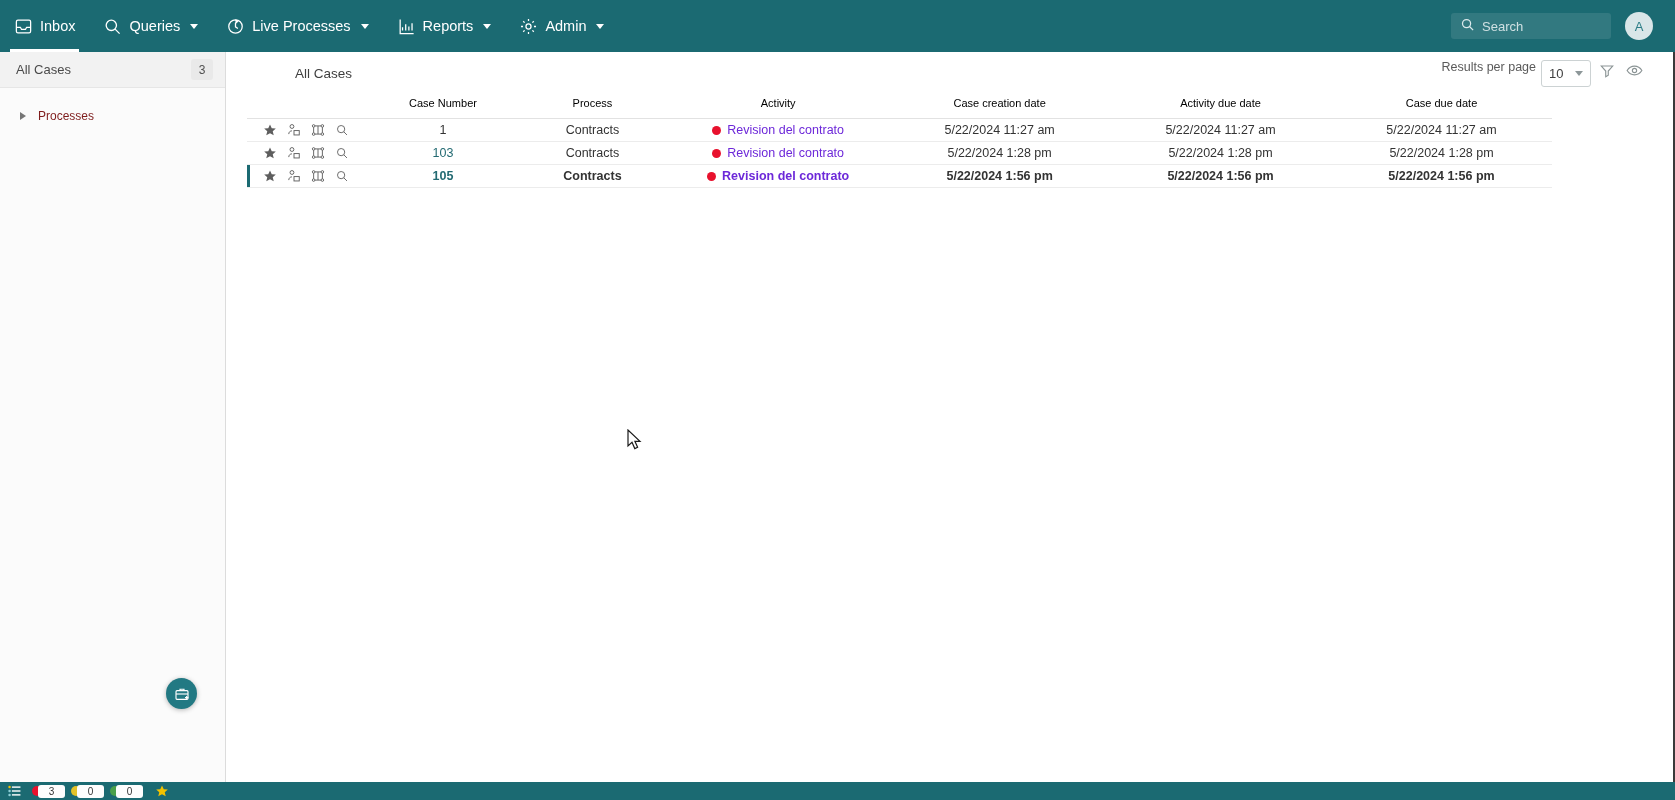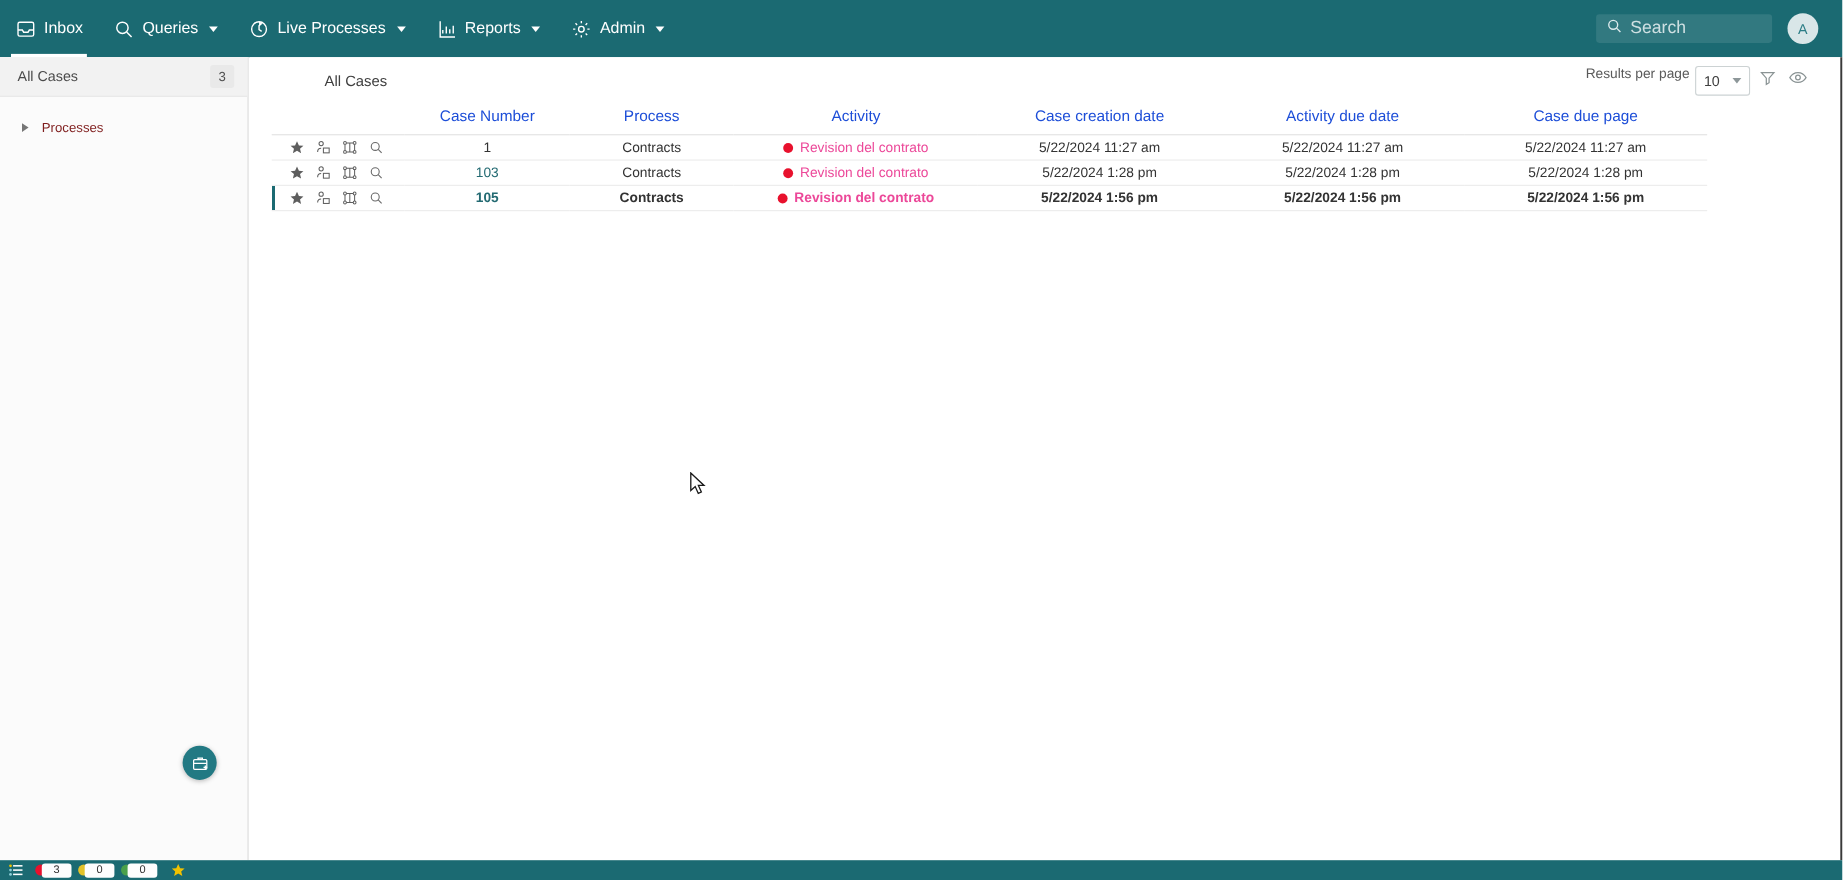--- a/index.html
+++ b/index.html
@@ -52,21 +52,21 @@
     margin-left: auto; display: flex; align-items: center;
     gap: 14px; padding-right: 22px;
   }
   .searchbox {
     width: 160px; height: 26px; background: rgba(255,255,255,0.10);
     border-radius: 3px; display: flex; align-items: center;
     gap: 7px; padding: 0 9px; cursor: text;
   }
   .searchbox input {
     background: transparent; border: none; outline: none;
-    color: #fef9c3; font-size: 16px; width: 110px;
+    color: #fef9c3; font-size: 13px; width: 110px;
     font-family: "Liberation Sans", sans-serif;
   }
   .searchbox input::placeholder { color: #cfe0e2; }
   .avatar {
     width: 28px; height: 28px; border-radius: 50%;
     background: #d9e6e8; color: #2c7d86;
     display: flex; align-items: center; justify-content: center;
     font-size: 13px; cursor: pointer;
   }
 
@@ -140,21 +140,21 @@
     align-items: center; justify-content: center; cursor: pointer;
   }
 
   
   .tablewrap { padding: 0 78px 0 0; }
   table.cases {
     width: 1305px; margin-left: 20px;
     border-collapse: collapse; table-layout: fixed;
   }
   table.cases thead th {
-    font-weight: 400; font-size: 14px; color: #1d4ed8;
+    font-weight: 400; font-size: 11px; color: #000000;
     padding: 3px 0 9px 0; text-align: center;
     border-bottom: 1px solid #e2e2e2;
   }
   table.cases tbody td {
     font-size: 12.5px; color: #333333; text-align: center;
     height: 23px; border-bottom: 1px solid #ececec;
   }
   tr.row td { background: #ffffff; }
   tr.row.selected td { font-weight: bold; }
   tr.row.selected td.c-actions {
@@ -167,21 +167,21 @@
   .c-proc { width: 138px; }
   .c-act { width: 205px; }
   .c-date { width: 204px; }
   .num-link { color: #236a72; }
   .num-plain { color: #333333; }
   .act-cell { display: flex; align-items: center; justify-content: center; gap: 6px; }
   .dot-red {
     width: 9px; height: 9px; border-radius: 50%;
     background: #e8112d; flex: 0 0 auto;
   }
-  .act-text { color: #ec4899; }
+  .act-text { color: #6d28d9; }
 
   
   .statusbar {
     position: absolute; left: 0; bottom: 0;
     width: 1675px; height: 18px; background: #1b6a72;
     display: flex; align-items: center; gap: 0; padding-left: 4px;
   }
   .sb-icon { width: 22px; display: flex; align-items: center; justify-content: center; cursor: pointer; }
   .chip { display: flex; align-items: center; margin-left: 6px; cursor: pointer; }
   .chip .cdot { width: 10px; height: 10px; border-radius: 50%; }
@@ -328,21 +328,21 @@
   <div class="tablewrap">
     <table class="cases">
       <thead>
         <tr>
           <th class="c-actions"></th>
           <th class="c-num">Case Number</th>
           <th class="c-proc">Process</th>
           <th class="c-act">Activity</th>
           <th class="c-date">Case creation date</th>
           <th class="c-date">Activity due date</th>
-          <th class="c-date">Case due page</th>
+          <th class="c-date">Case due date</th>
         </tr>
       </thead>
       <tbody id="cases-body">
           <tr class="row">
             <td class="c-actions">
               <div class="acts">
                 <span class="a">
                   <svg width="14" height="14" viewBox="0 0 24 24">
                     <polygon points="12,2.4 15,9 22,9.6 16.7,14.2 18.4,21.2 12,17.4 5.6,21.2 7.3,14.2 2,9.6 9,9" fill="#5e5e5e"></polygon>
                   </svg>

